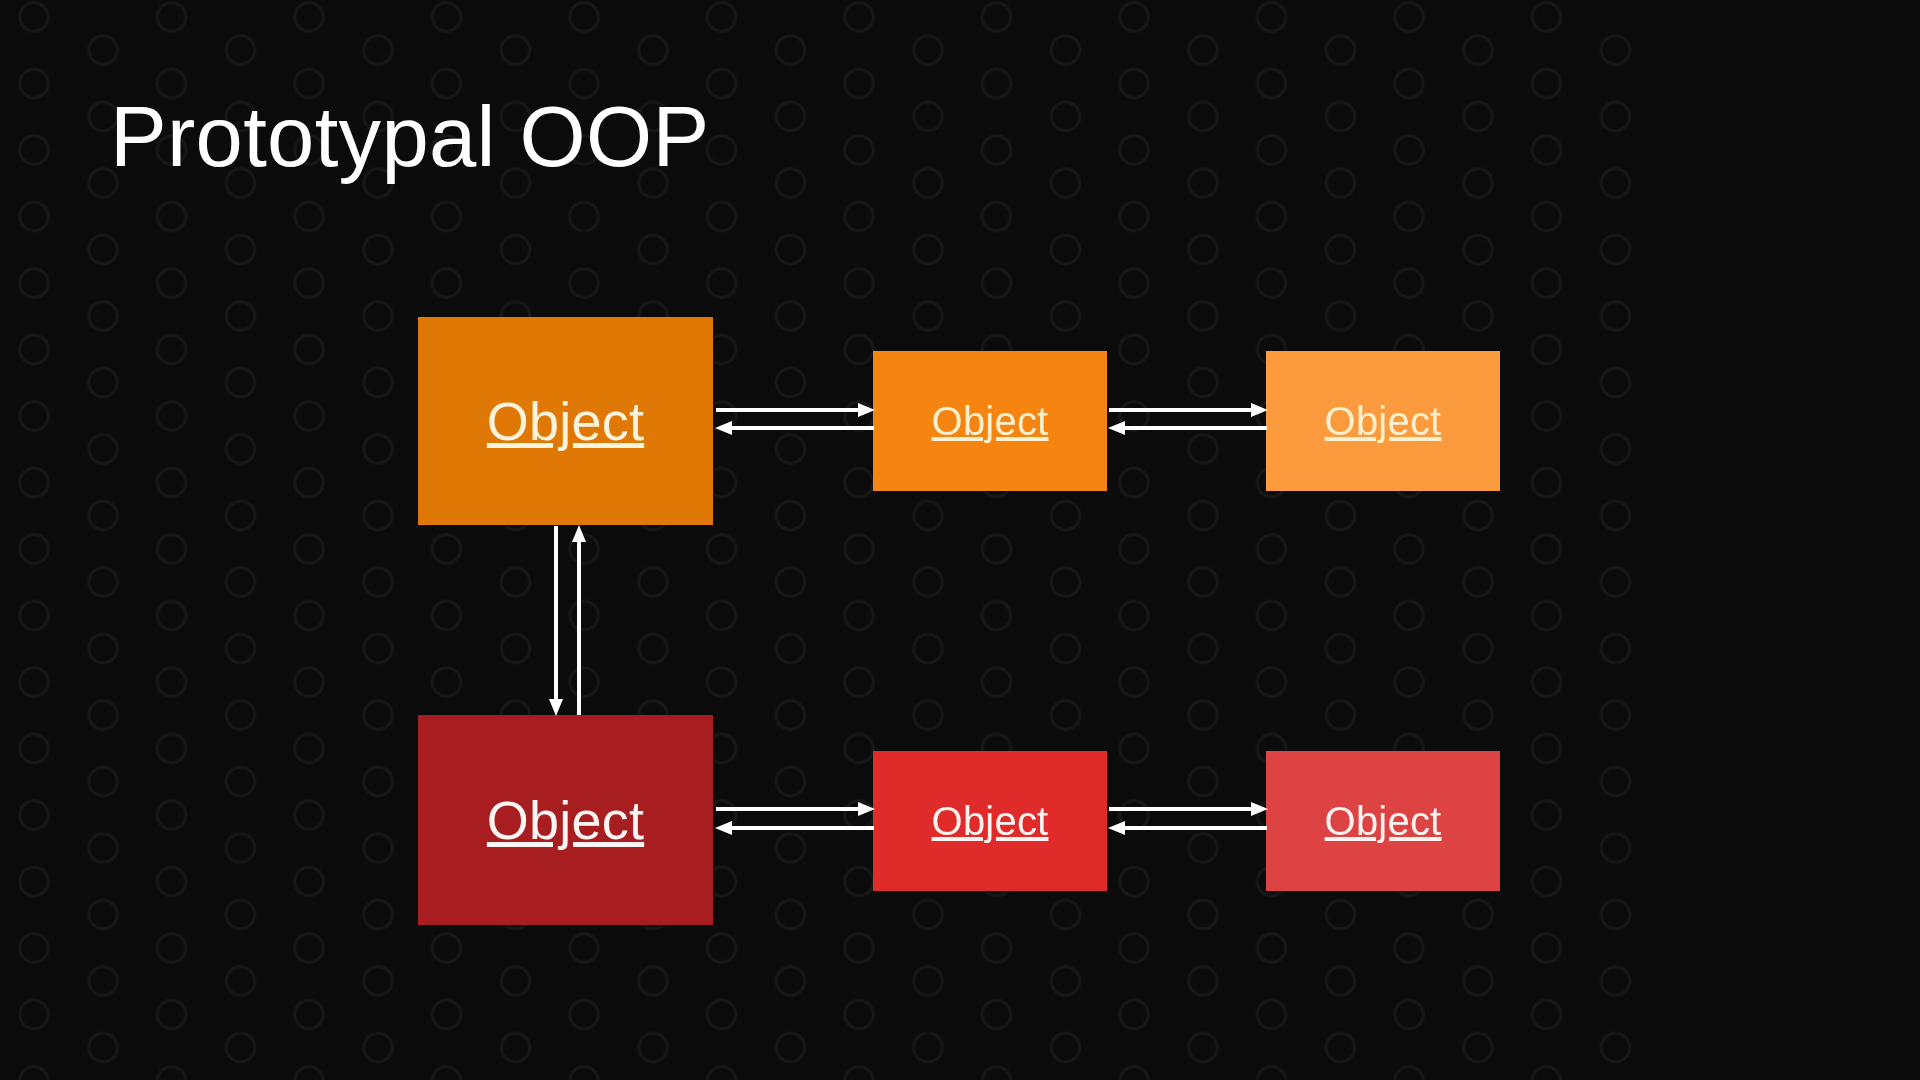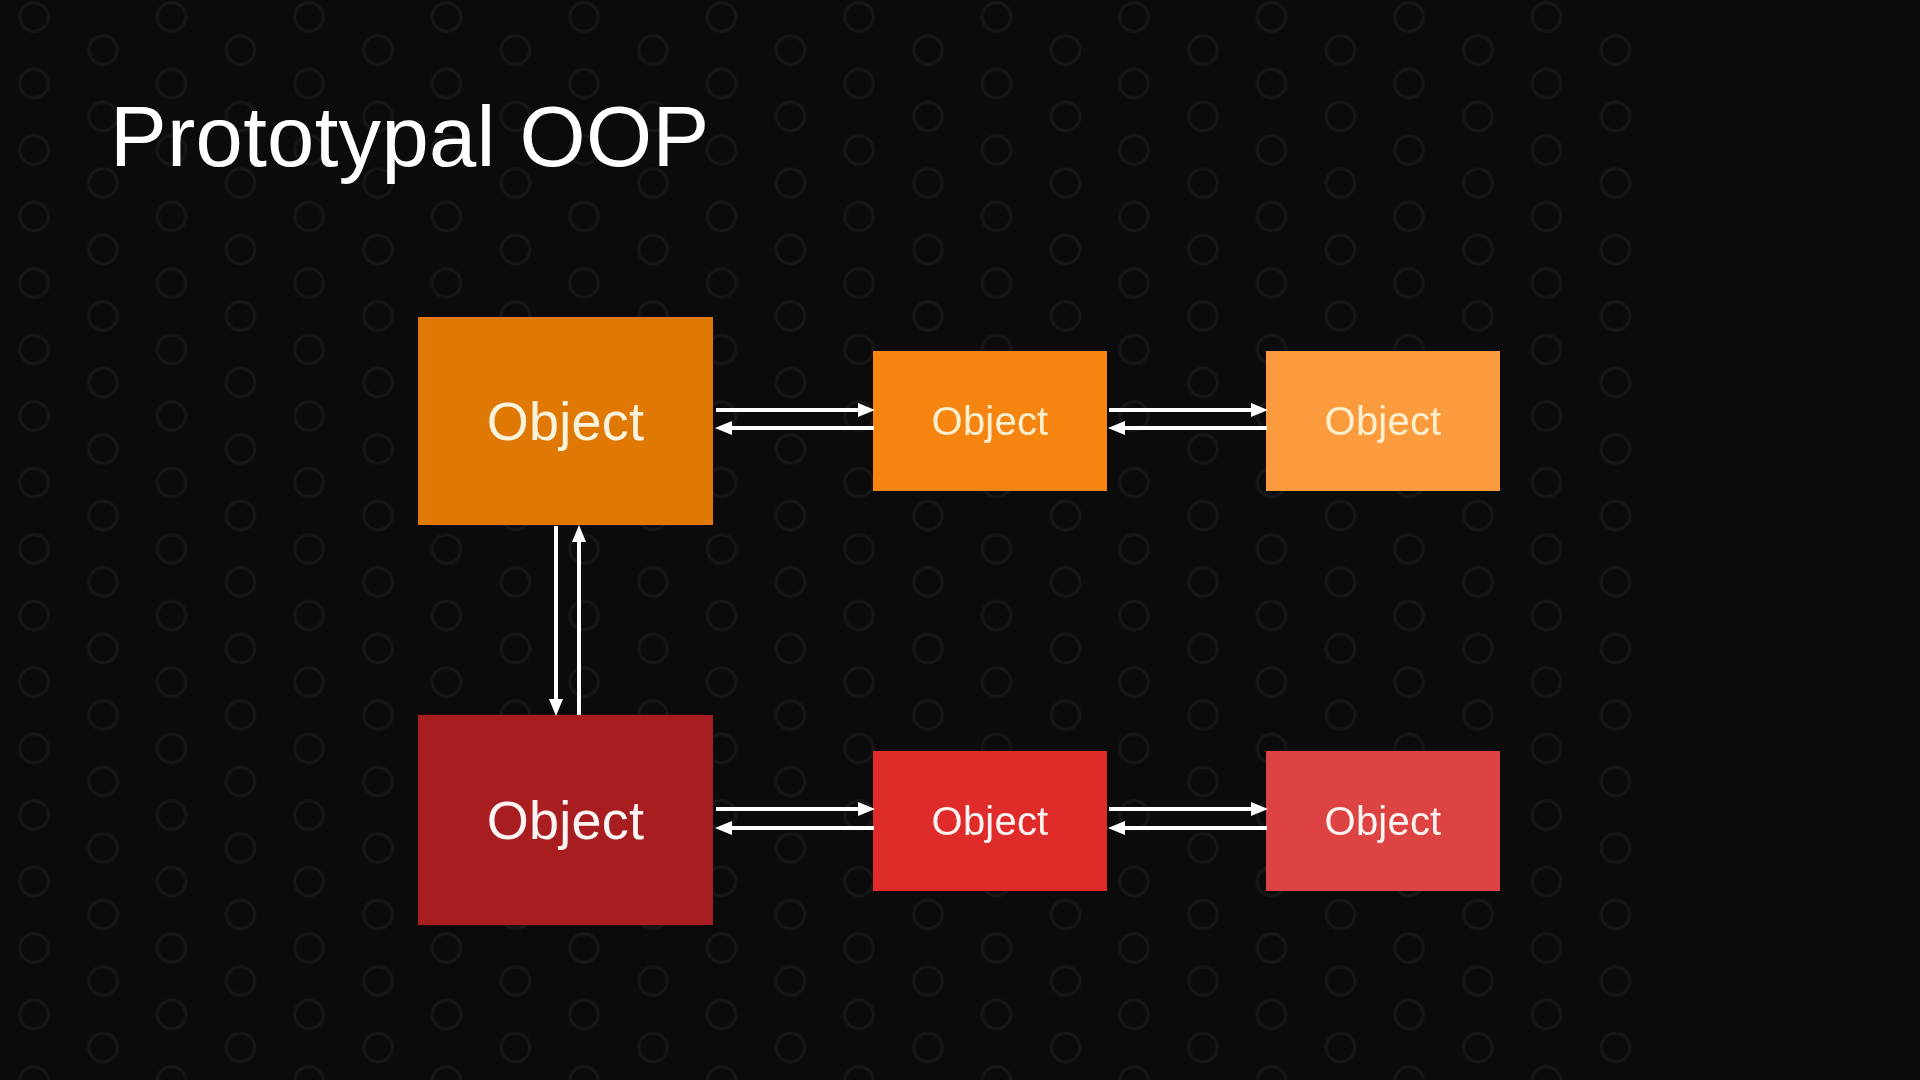--- a/index.html
+++ b/index.html
@@ -46,20 +46,21 @@
     display: flex;
     align-items: center;
     justify-content: center;
     box-sizing: border-box;
   }
   .node .node-label {
     display: block;
     font-weight: 300;
     letter-spacing: 0.2px;
     white-space: nowrap;
+    text-decoration: underline;
   }
 
   
   .arrow {
     position: absolute;
   }
   .arrow .shaft {
     position: absolute;
     background: #ffffff;
   }

